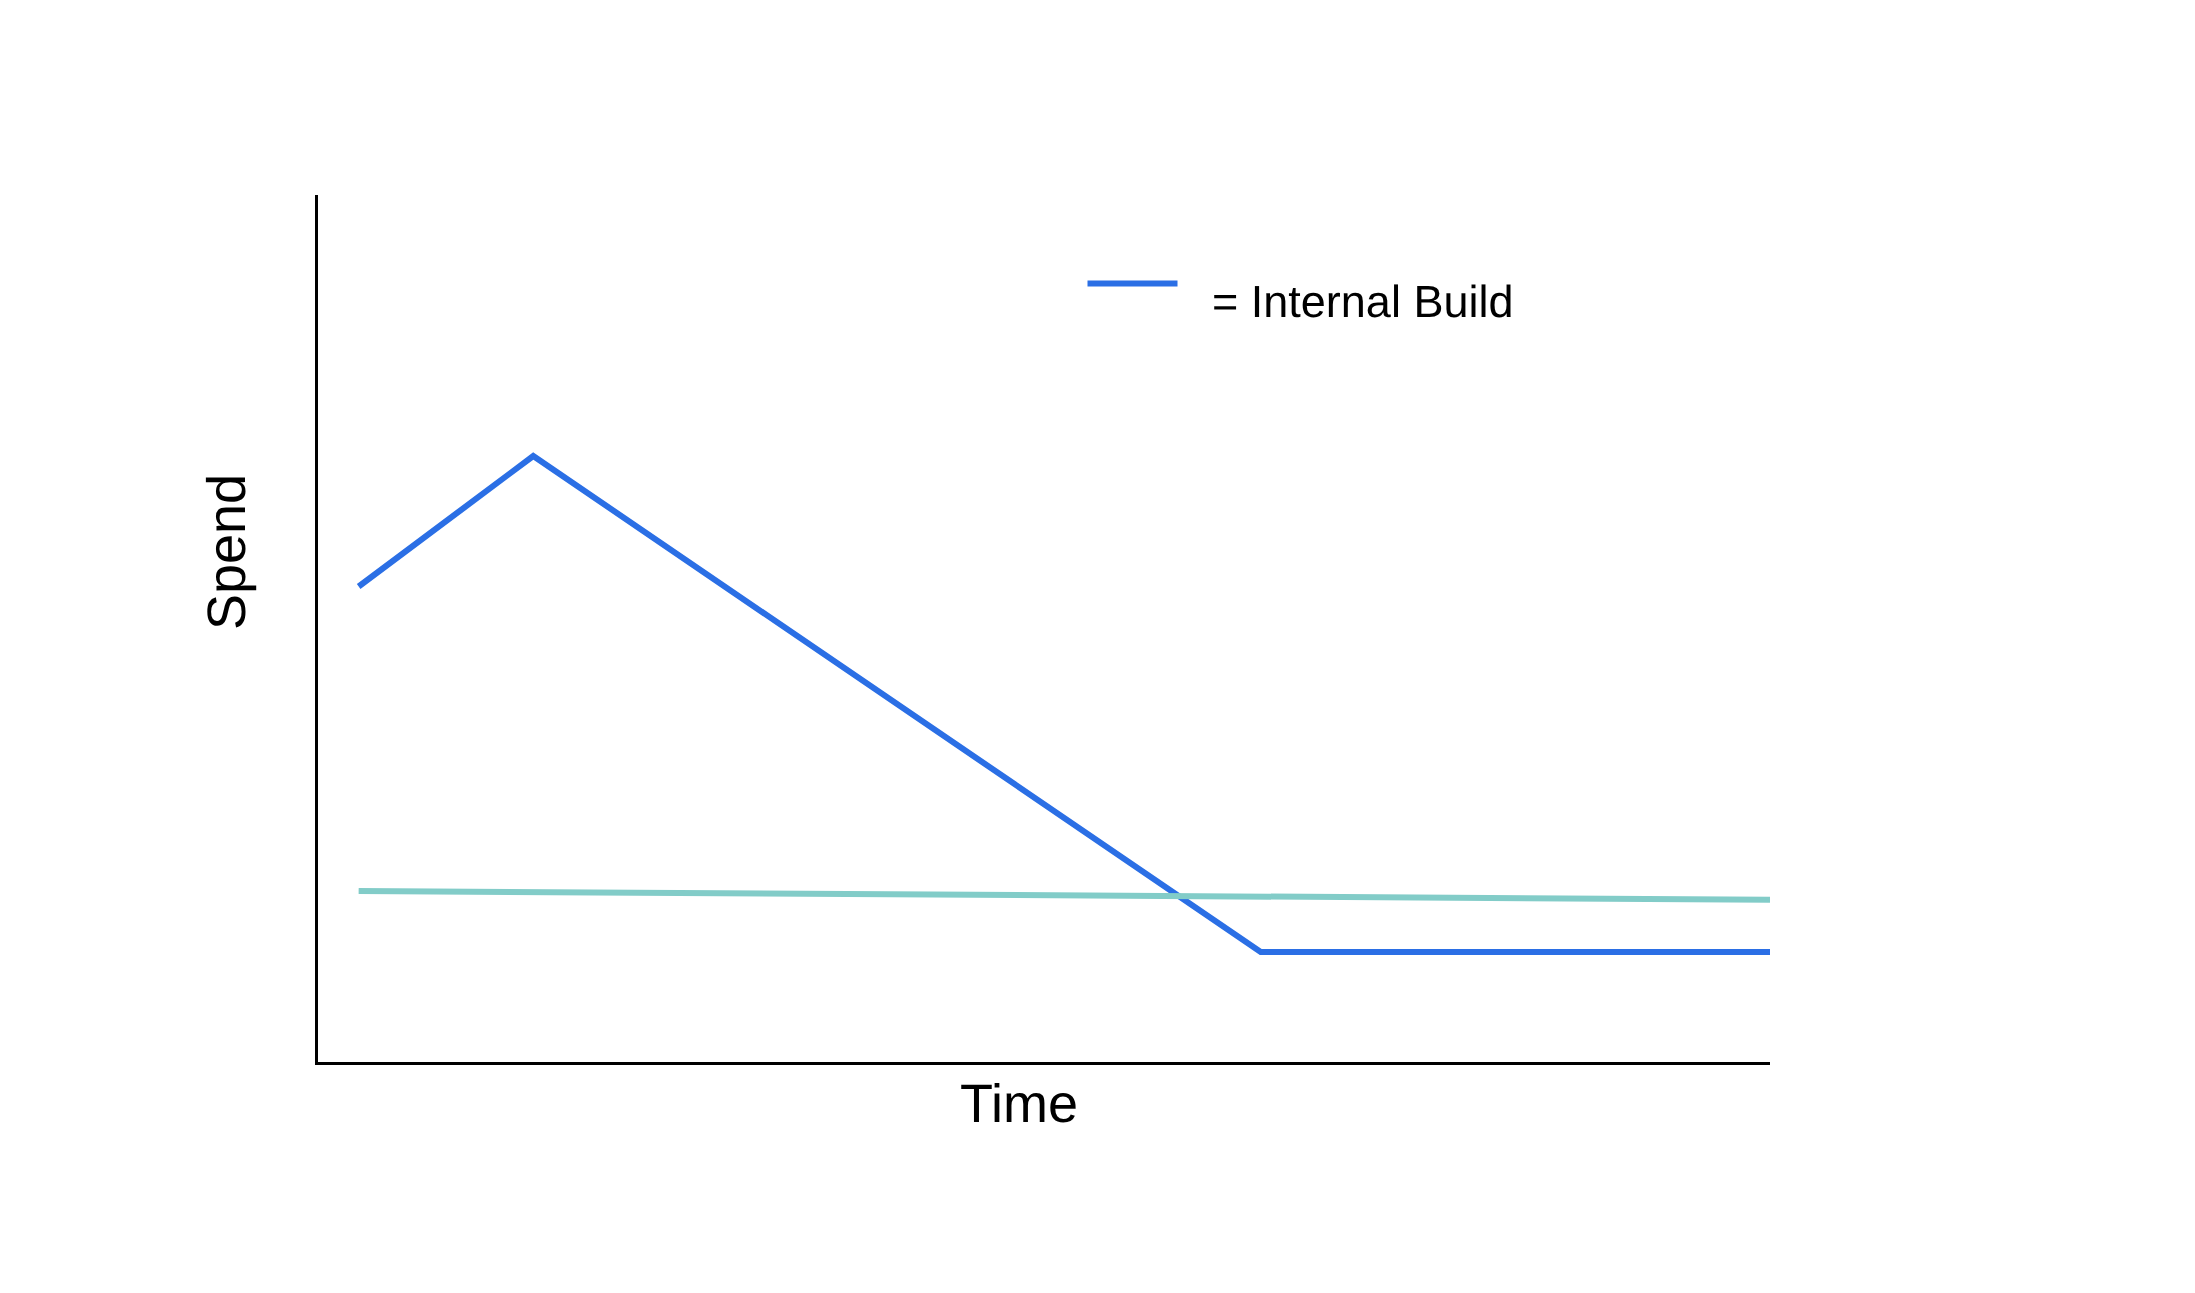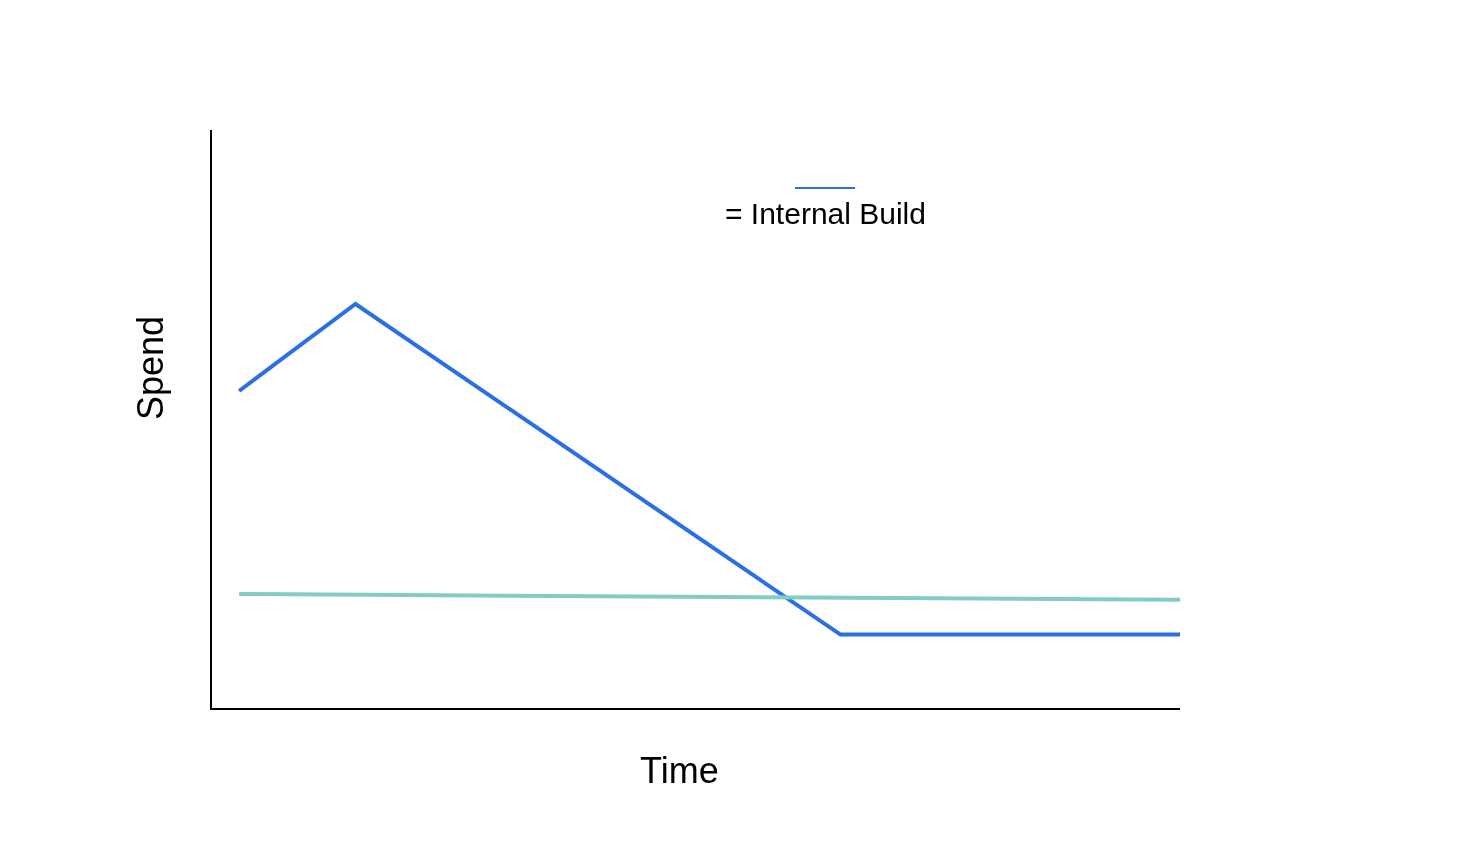--- a/index.html
+++ b/index.html
@@ -32,36 +32,35 @@
       top: 420px;
       transform: rotate(-90deg);
       transform-origin: left top;
       font-size: 36px;
       color: #000;
       font-weight: 400;
     }
     .x-axis-label {
       position: absolute;
       left: 640px;
-      top: 750px;
+      top: 715px;
       font-size: 36px;
       color: #000;
       font-weight: 400;
     }
     .legend {
       position: absolute;
       left: 725px;
       top: 185px;
     }
     .legend-item {
       display: flex;
-      align-items: center;
-      gap: 8px;
+      align-items: flex-start;
+      gap: 23px;
       height: 46px;
-      flex-direction: column;
     }
     .legend-line {
       width: 60px;
       height: 4px;
       margin-top: 2px;
     }
     .legend-text {
       font-size: 30px;
       color: #000;
       font-weight: 400;

